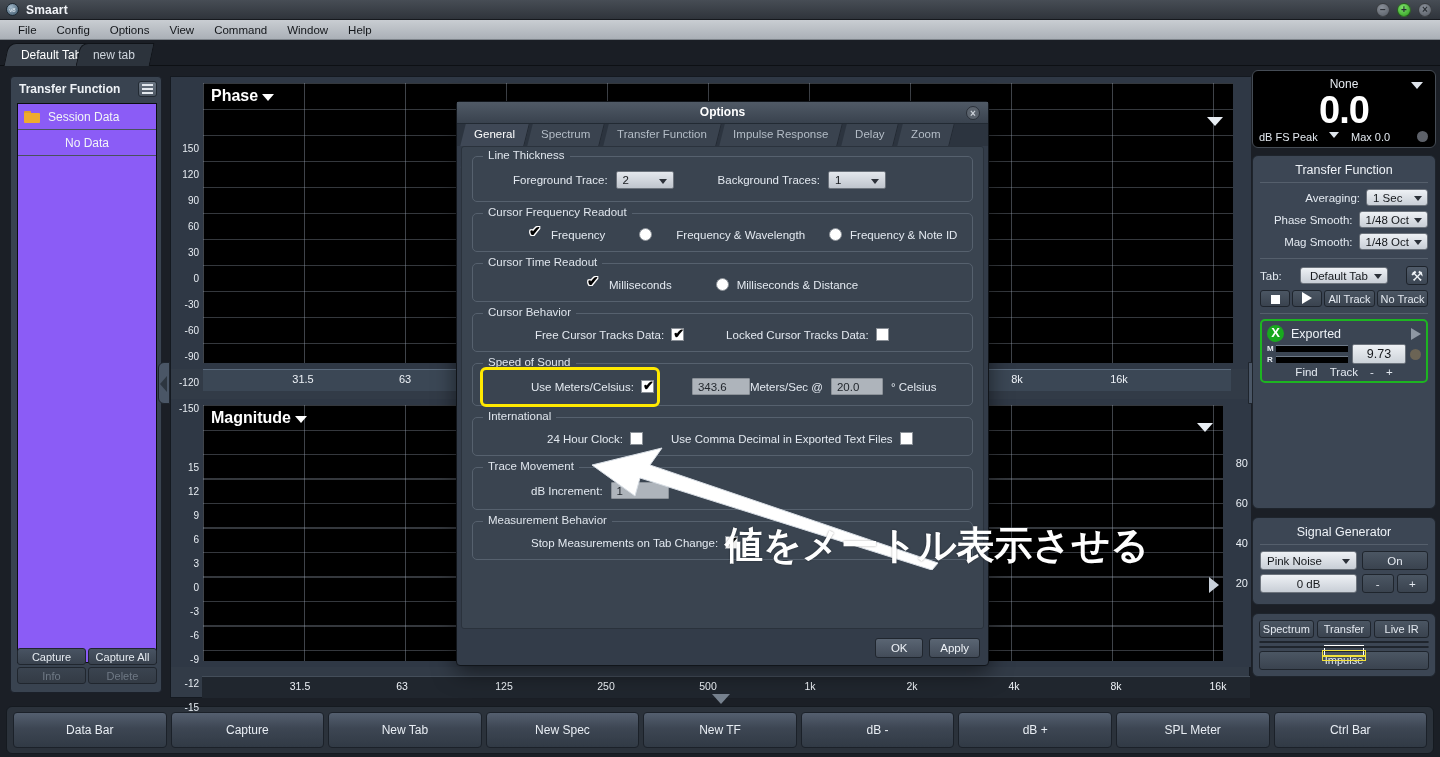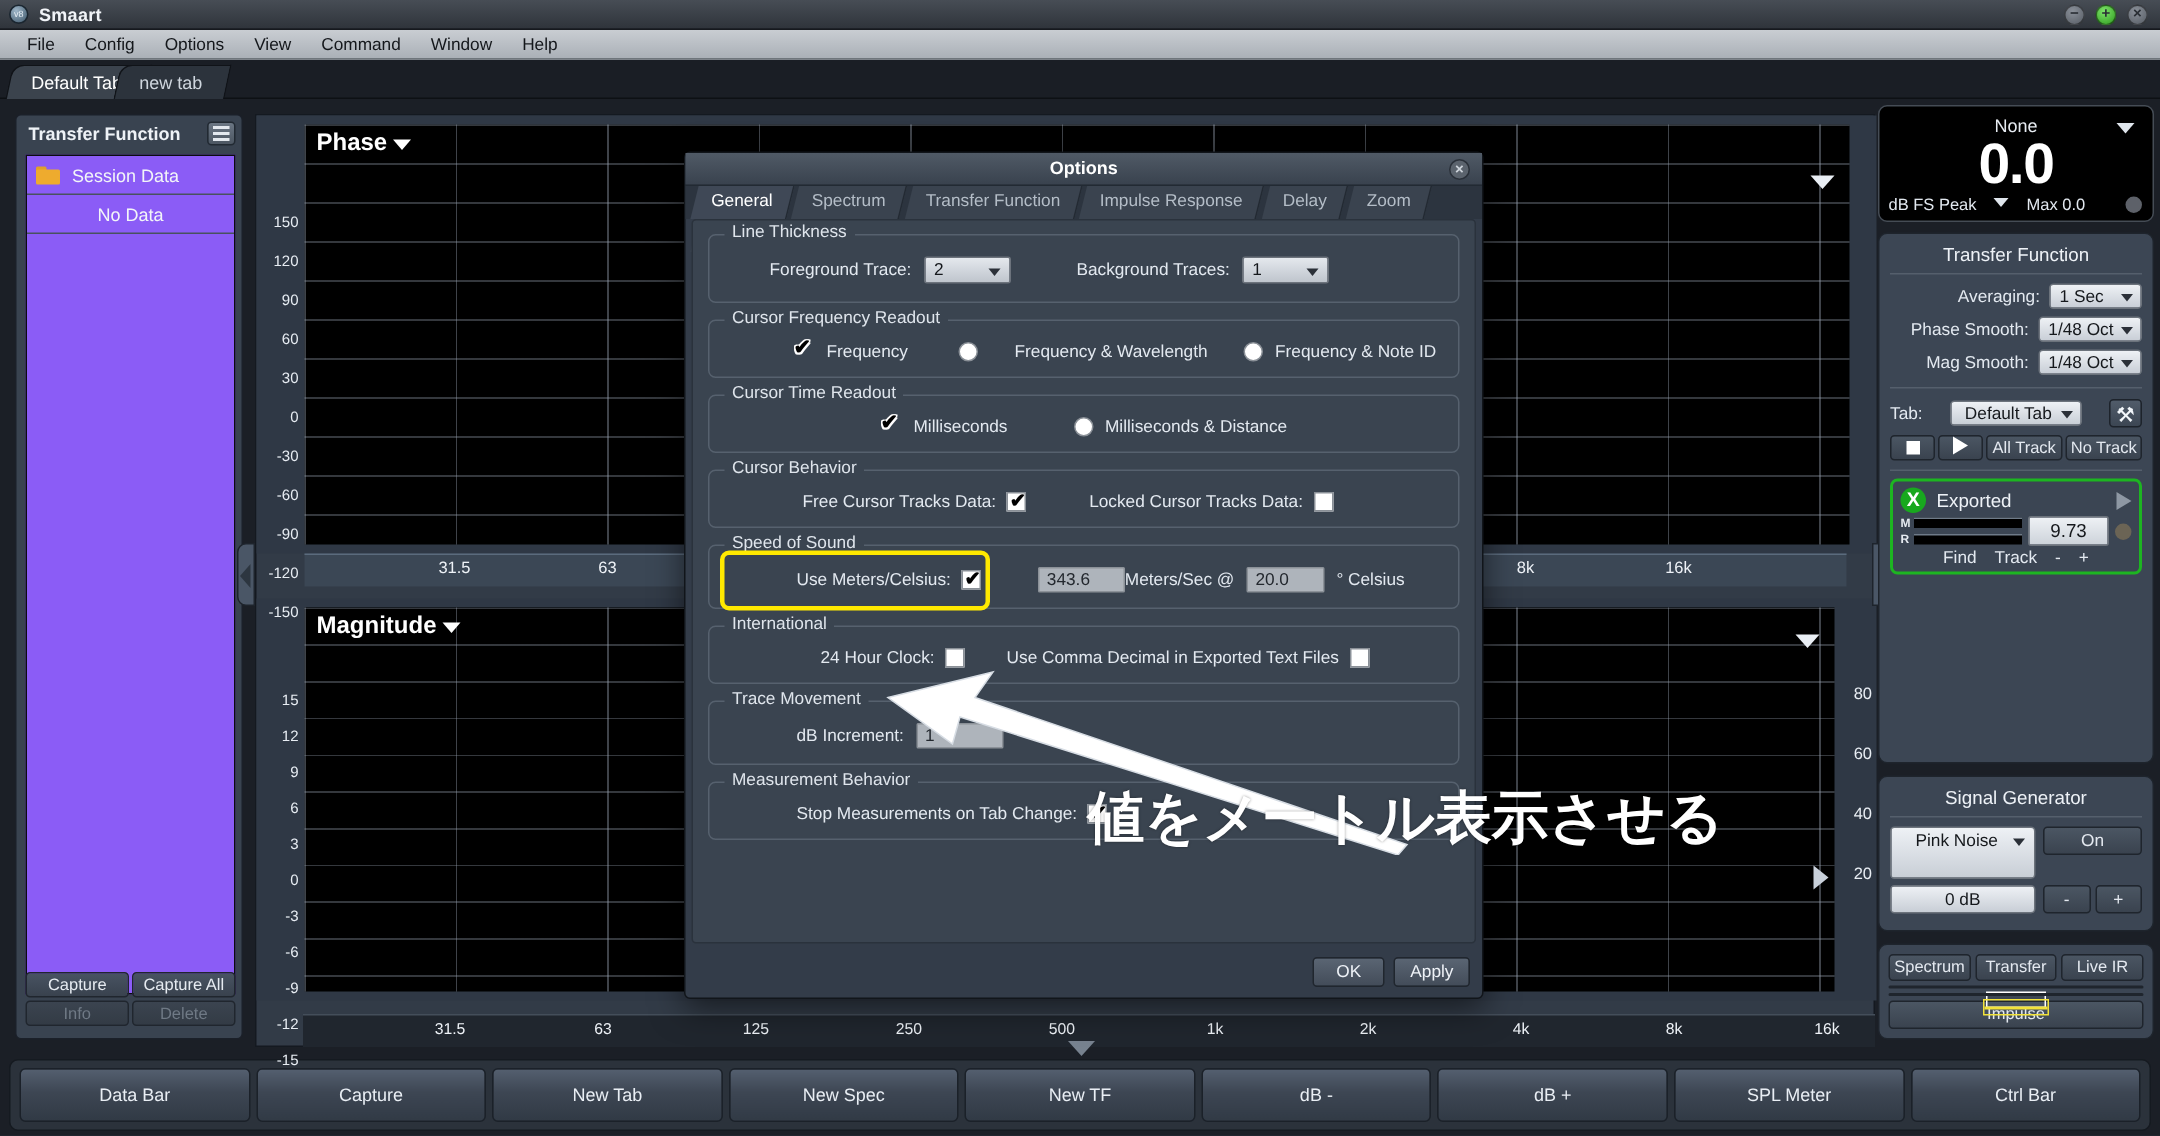--- a/index.html
+++ b/index.html
@@ -231,23 +231,23 @@
     width: 54px; height: 20px; line-height: 19px; text-align: center;
     background: linear-gradient(#eef1f5,#cdd3da); border: 1px solid #6c737c;
     border-radius: 2px; font-size: 12.5px; color: #15181c;
   }
   .trace-led { width: 11px; height: 11px; border-radius: 50%; background: #6b6455; }
   .trace-bot { display: flex; justify-content: center; gap: 12px; margin-top: 2px; }
   .trace-bot span { font-size: 11.5px; color: #e3e9f0; }
 
   .sg-row { display: flex; gap: 5px; margin-bottom: 4px; }
   .sg-sel {
-    position: relative; flex: 1; height: 35px; line-height: 18px; font-size: 11.5px;
+    position: relative; flex: 1; height: 19px; line-height: 18px; font-size: 11.5px;
     background: linear-gradient(#eef1f5,#c8ced6); border: 1px solid #6c737c;
-    border-radius: 3px; color: #15181c; padding-left: 16px;
+    border-radius: 3px; color: #15181c; padding-left: 6px;
   }
   .sg-sel::after { content:""; position:absolute; right:6px; top:7px; width:0;height:0;
     border-left:4px solid transparent;border-right:4px solid transparent;border-top:5px solid #2b3038; }
   .sg-val {
     flex: 1; height: 19px; line-height: 18px; font-size: 11.5px; text-align:center;
     background: linear-gradient(#eef1f5,#c8ced6); border: 1px solid #6c737c;
     border-radius: 3px; color: #15181c;
   }
   .sg-on {
     width: 66px; height: 19px; line-height: 18px; text-align: center; font-size: 11.5px;

